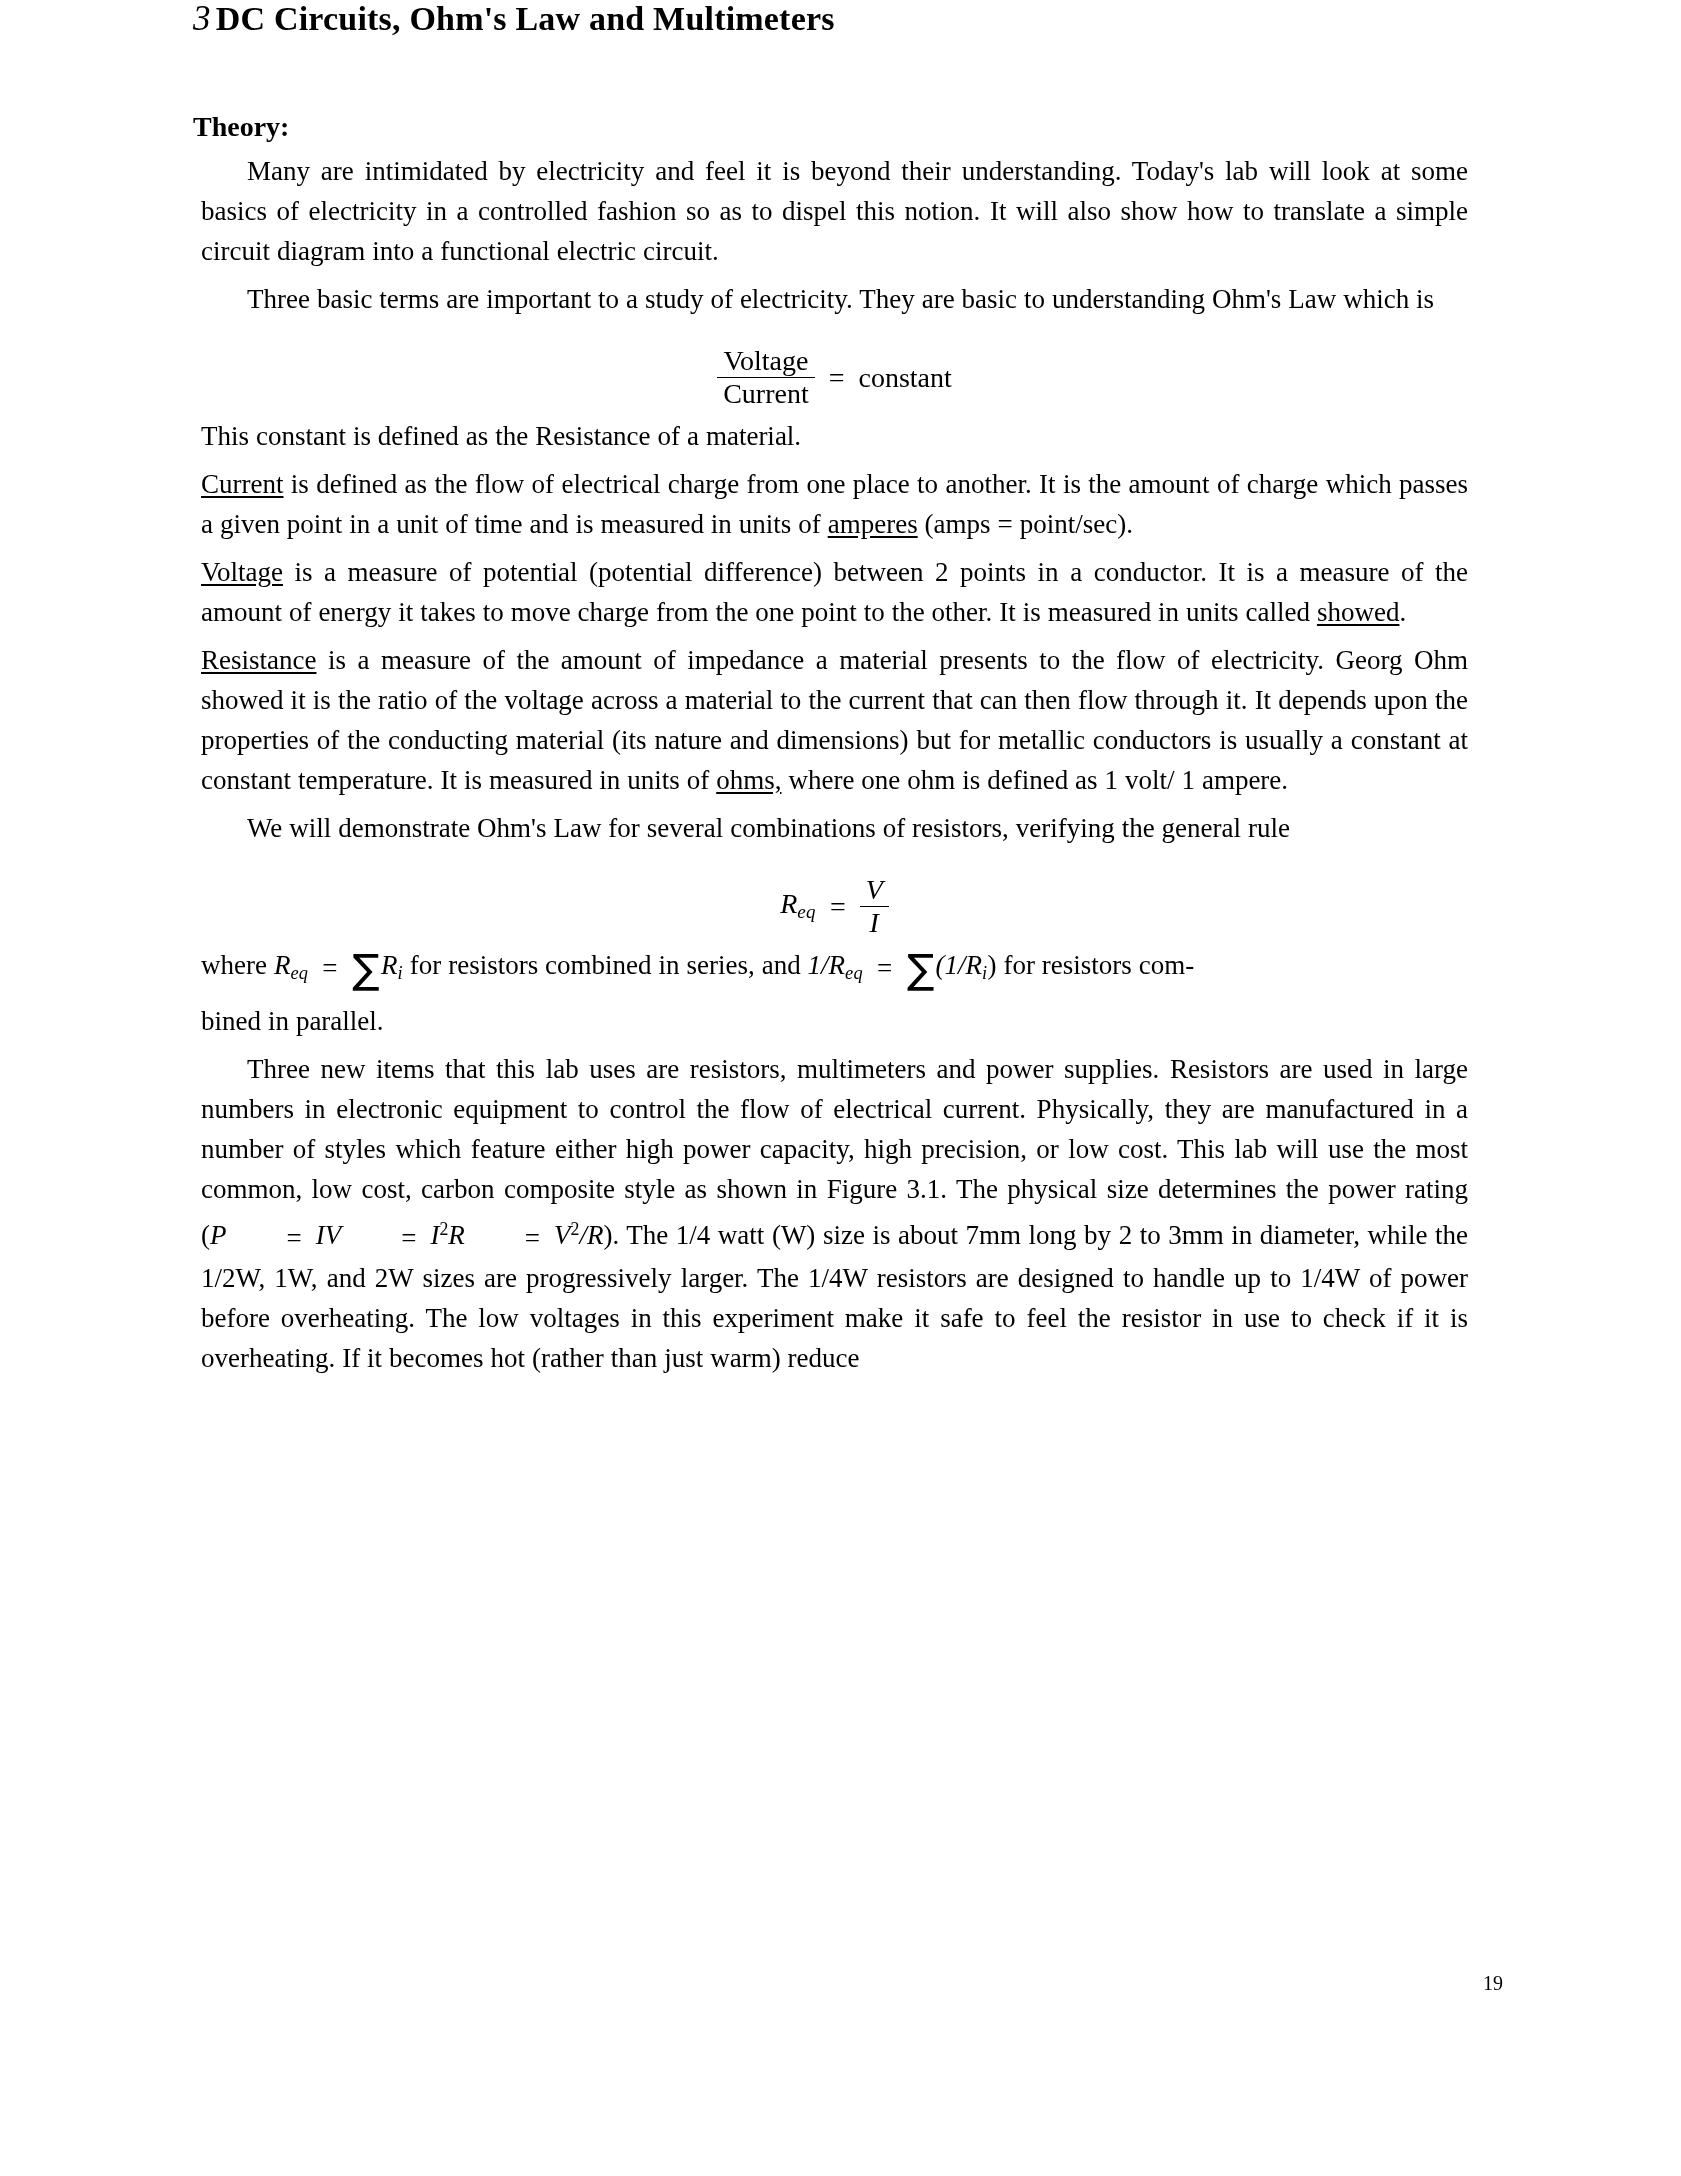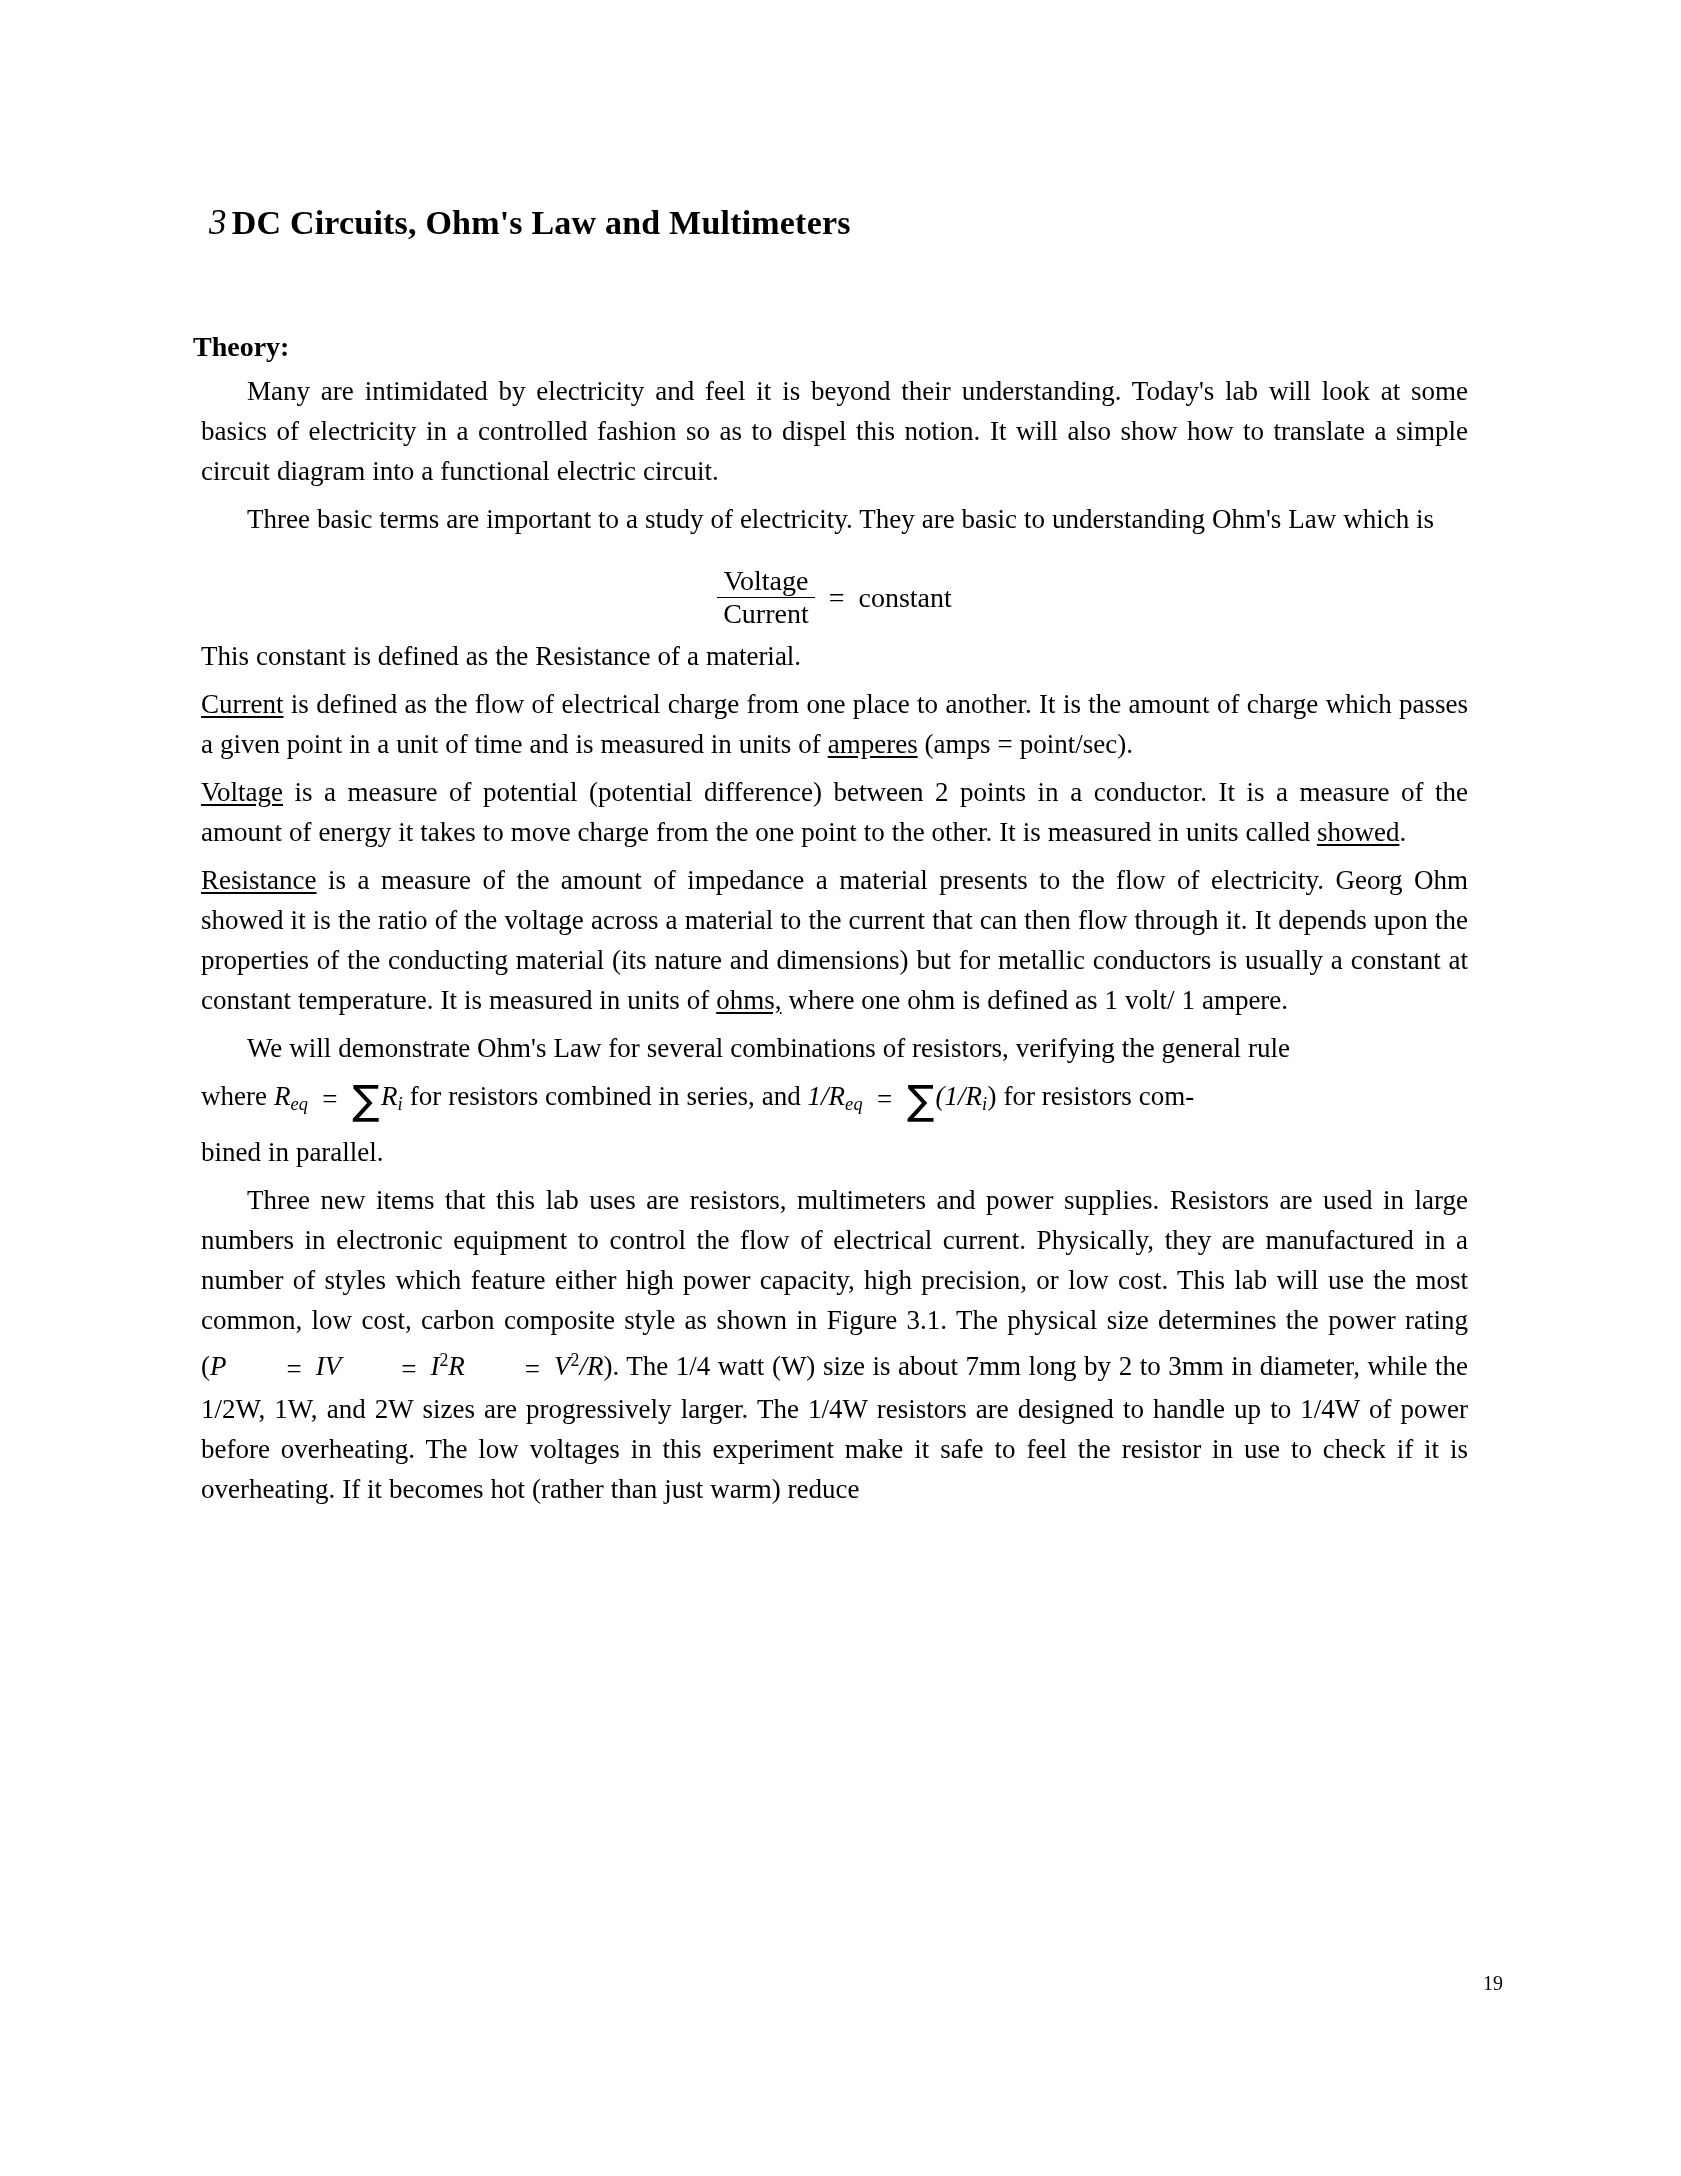--- a/index.html
+++ b/index.html
@@ -23,22 +23,21 @@
     left: 193px;
     top: 0;
     width: 1283px;
   }
 
   
   .chapter-title {
     font-size: 34px;
     font-weight: bold;
     letter-spacing: 0.2px;
-    margin: 16px;
-    padding-top: 188px;
+    margin: 0;
     line-height: 1.1;
   }
   .chapter-num {
     font-style: italic;
     font-weight: normal;
     font-size: 35px;
     padding-right: 5px;
   }
 
   .section-head {
@@ -153,20 +152,26 @@
     <p class="body sp-40">This constant is defined as the Resistance of a material.</p>
 
     <p class="body sp-40"><span class="u">Current</span><span> is defined as the flow of electrical charge from one place to another.  It is the amount of charge which passes a given point in a unit of time and is measured in units of </span><span class="u">amperes</span><span> (amps = point/sec).</span></p>
 
     <p class="body sp-34"><span class="u">Voltage</span><span> is a measure of potential (potential difference) between 2 points in a conductor.  It is a measure of the amount of energy it takes to move charge from the one point to the other.  It is measured in units called </span><span class="u">showed</span><span>.</span></p>
 
     <p class="body sp-34"><span class="u">Resistance</span><span> is a measure of the amount of impedance a material presents to the flow of electricity. Georg Ohm showed it is the ratio of the voltage across a material to the current that can then flow through it.  It depends upon the properties of the conducting material (its nature and dimensions) but for metallic conductors is usually a constant at constant temperature.  It is measured in units of </span><span class="u">ohms,</span><span> where one ohm is defined as 1 volt/ 1 ampere.</span></p>
 
     <p class="body indent sp-2">We will demonstrate Ohm's Law for several combinations of resistors, verifying the general rule</p>
 
+    <div class="eq-block sp-28">
+      <span class="mathit">R</span><span class="sub">eq</span><span class="eq-rel">=</span><span class="eq-frac mathit">
+        <span class="num">V</span>
+        <span class="den">I</span>
+      </span>
+    </div>
 
     <p class="body sp-28"><span>where </span><span class="mathit">R</span><span class="sub">eq</span><span class="eq-rel">=</span><span class="sigma">∑</span><span class="mathit">R</span><span class="sub">i</span><span> for resistors combined in series, and </span><span class="mathit">1/R</span><span class="sub">eq</span><span class="eq-rel">=</span><span class="sigma">∑</span><span class="mathit">(1/R</span><span class="sub">i</span><span>)</span><span> for resistors com-</span></p>
 
     <p class="body">bined in parallel.</p>
 
 
     <p class="body indent sp-18"><span>Three new items that this lab uses are resistors, multimeters and power supplies.  Resistors are used in large numbers in electronic equipment to control the flow of electrical current.  Physically, they are manufactured in a number of styles which feature either high power capacity, high precision, or low cost.  This lab will use the most common, low cost, carbon composite style as shown in Figure 3.1.  The physical size determines the power rating (</span><span class="inline-eq"><span class="mathit">P</span><span class="eq-rel">=</span><span class="mathit">IV</span><span class="eq-rel">=</span><span class="mathit">I</span><span class="sup">2</span><span class="mathit">R</span><span class="eq-rel">=</span><span class="mathit">V</span><span class="sup">2</span><span class="mathit">/R</span></span><span>).  The 1/4 watt (W) size is about 7mm long by 2 to 3mm in diameter, while the 1/2W, 1W, and 2W sizes are progressively larger.  The 1/4W resistors are designed to handle up to 1/4W of power before overheating.  The low voltages in this experiment make it safe to feel the resistor in use to check if it is overheating.  If it becomes hot (rather than just warm) reduce</span></p>
 
   </div>
 

